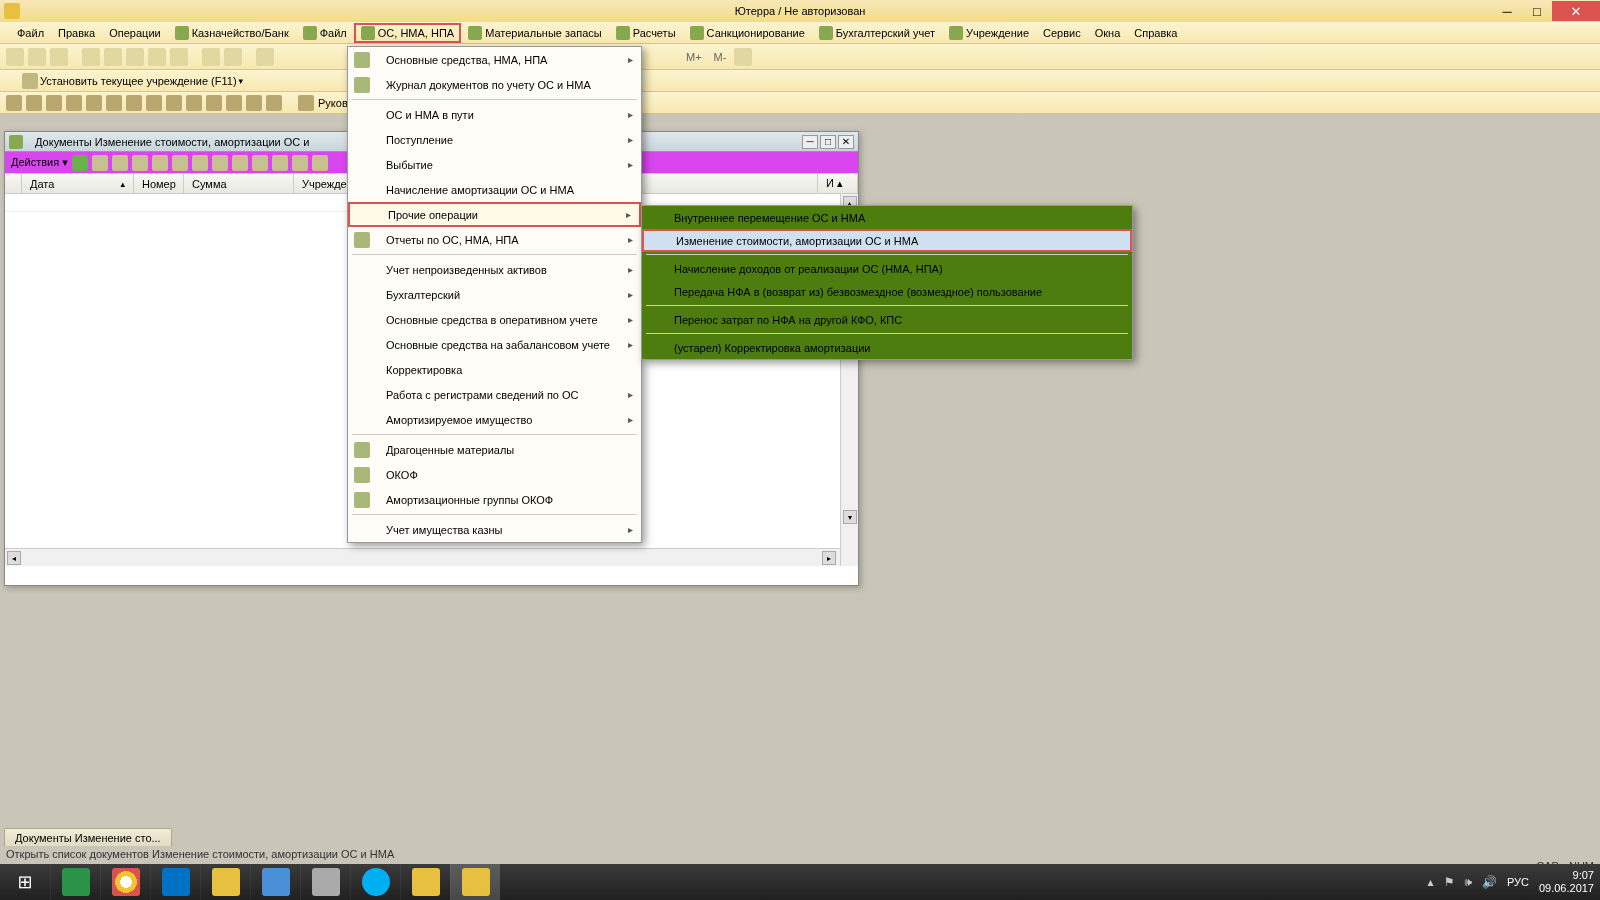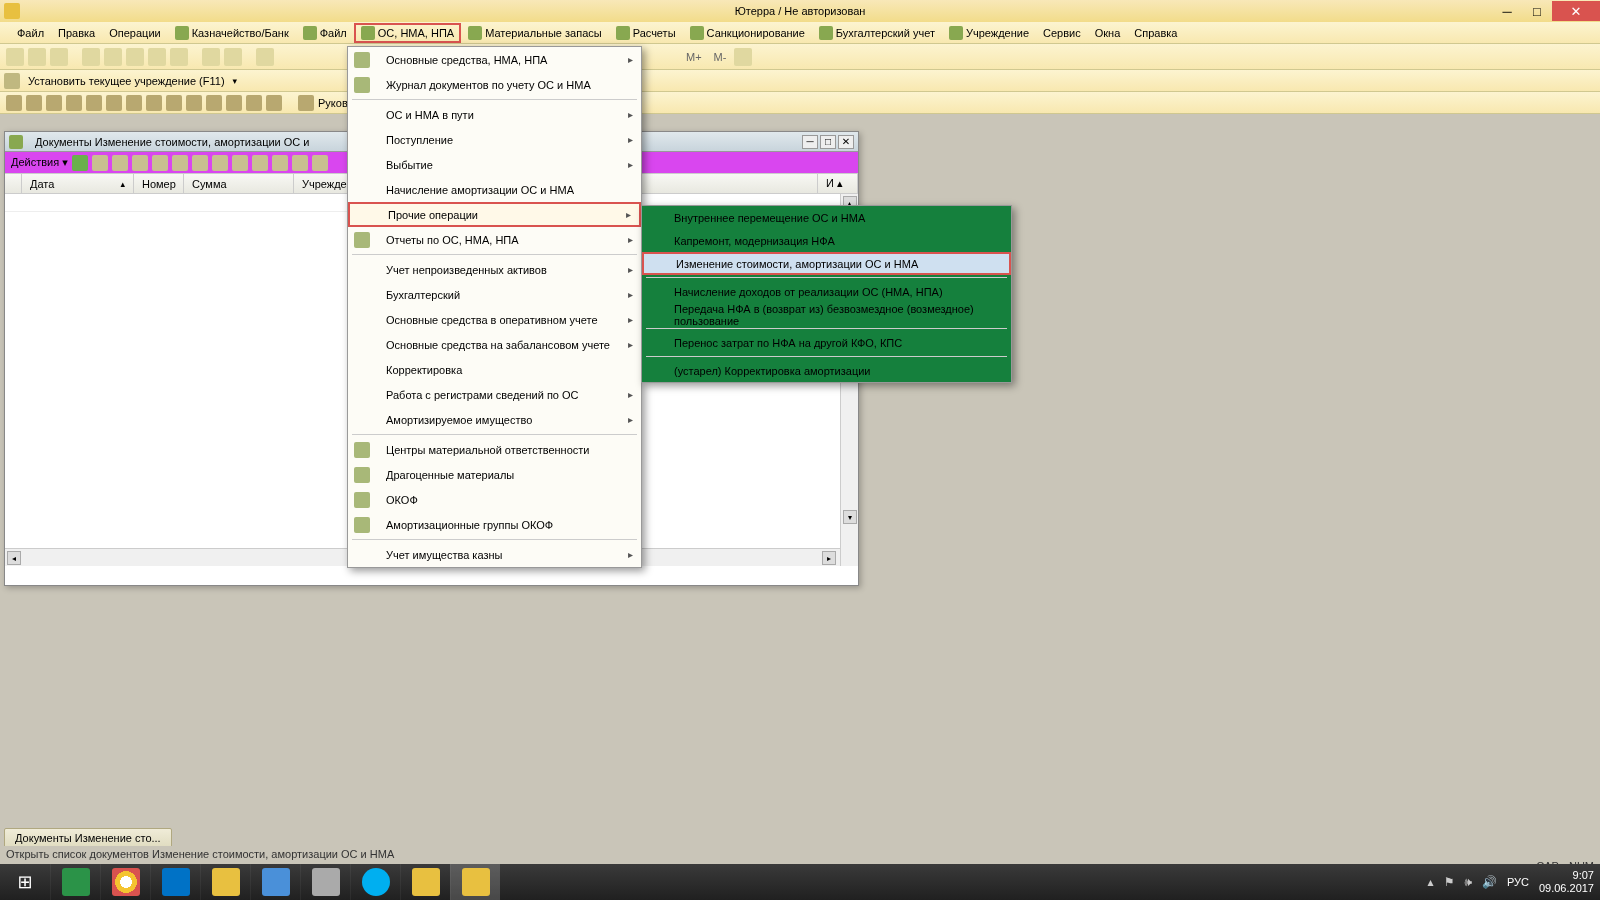--- a/index.html
+++ b/index.html
@@ -10,21 +10,21 @@
 .titlebar .winbtns { position: absolute; right: 0; display: flex; }
 .titlebar .winbtns div { width: 30px; height: 20px; display: flex; align-items: center; justify-content: center; color: #000; font-size: 13px; }
 .titlebar .winbtns .close { background: #d9534f; color: #fff; width: 48px; }
 .menubar { background: linear-gradient(#fcf4d0, #f8e8b0); height: 22px; display: flex; align-items: center; padding-left: 10px; gap: 0; border-bottom: 1px solid #d0c890; }
 .menubar .mitem { padding: 3px 7px; cursor: default; display: flex; align-items: center; gap: 3px; }
 .menubar .mitem .ic { width: 14px; height: 14px; background: #88a850; border-radius: 2px; }
 .menubar .mitem.hl { border: 2px solid #d9534f; padding: 1px 5px; }
 .toolbar { background: linear-gradient(#fcf4d0, #f8e8b0); height: 26px; display: flex; align-items: center; padding-left: 6px; gap: 4px; border-bottom: 1px solid #d0c890; }
 .toolbar .tbtn { width: 18px; height: 18px; background: #e0d8a0; border-radius: 2px; }
 .toolbar .mtxt { color: #666; margin: 0 4px; }
-.toolbar2 { background: linear-gradient(#fcf4d0, #f8e8b0); height: 22px; display: flex; align-items: center; padding-left: 4px; gap: 8px; border-bottom: 1px solid #d0c890; }
+.toolbar2 { background: linear-gradient(#fcf4d0, #f8e8b0); height: 22px; display: flex; align-items: center; padding-left: 22px; gap: 2px; border-bottom: 1px solid #d0c890; }
 .toolbar2 .ic { width: 16px; height: 16px; background: #c0b880; border-radius: 2px; }
 .toolbar3 { background: linear-gradient(#fcf4d0, #f8e8b0); height: 22px; display: flex; align-items: center; padding-left: 6px; gap: 4px; border-bottom: 1px solid #d0c890; }
 .toolbar3 .ic { width: 16px; height: 16px; background: #b8a870; border-radius: 2px; }
 .docwin { position: absolute; left: 4px; top: 131px; width: 855px; height: 455px; background: #fff; border: 1px solid #888; box-shadow: 2px 2px 6px rgba(0,0,0,0.25); }
 .docwin .dtitle { background: linear-gradient(#e0e8ec, #c8d4dc); height: 20px; display: flex; align-items: center; padding-left: 4px; gap: 12px; border-bottom: 1px solid #999; }
 .docwin .dtitle .dic { width: 14px; height: 14px; background: #88a850; border-radius: 2px; }
 .docwin .dtitle .dbtns { position: absolute; right: 4px; display: flex; gap: 2px; }
 .docwin .dtitle .dbtns span { width: 16px; height: 14px; display: flex; align-items: center; justify-content: center; border: 1px solid #999; background: #eee; font-size: 10px; }
 .docwin .dtool { background: #d946ef; height: 22px; display: flex; align-items: center; padding-left: 6px; gap: 4px; border-bottom: 1px solid #ccc; }
 .docwin .dtool .ic { width: 16px; height: 16px; background: #c8c090; border-radius: 2px; }
@@ -37,21 +37,21 @@
 .docwin .dscroll .sb.bot { position: absolute; bottom: 40px; left: 2px; }
 .docwin .hscroll { position: absolute; bottom: 0; left: 0; right: 18px; height: 18px; background: #f0f0f0; border-top: 1px solid #ccc; }
 .docwin .hscroll .sb { width: 14px; height: 14px; background: #ddd; border: 1px solid #aaa; display: inline-flex; align-items: center; justify-content: center; font-size: 8px; margin: 2px; }
 .docwin .hscroll .sb.rt { position: absolute; right: 2px; }
 .dropdown { position: absolute; left: 347px; top: 46px; width: 295px; background: #fdfcf6; border: 1px solid #999; box-shadow: 3px 3px 8px rgba(0,0,0,0.4); z-index: 100; }
 .dropdown .item { height: 25px; display: flex; align-items: center; padding-left: 38px; position: relative; cursor: default; }
 .dropdown .item.hl2 { border: 2px solid #d9534f; height: 25px; background: #fff9e8; }
 .dropdown .item .iic { position: absolute; left: 6px; width: 16px; height: 16px; background: #a8b878; border-radius: 2px; }
 .dropdown .item .sub { position: absolute; right: 8px; font-size: 10px; color: #555; }
 .dropdown .sep { height: 1px; background: #ccc; margin: 2px 4px; }
-.submenu { position: absolute; left: 641px; top: 205px; width: 371px; background: #15803d; border: 1px solid #999; box-shadow: 3px 3px 8px rgba(0,0,0,0.4); z-index: 101; }
+.submenu { position: absolute; left: 641px; top: 205px; width: 492px; background: #4d7c0f; border: 1px solid #999; box-shadow: 3px 3px 8px rgba(0,0,0,0.4); z-index: 101; }
 .submenu .item { height: 23px; display: flex; align-items: center; padding-left: 32px; cursor: default; }
 .submenu .item.sel { background: #cfe0f0; }
 .submenu .item.hl2 { border: 2px solid #d9534f; height: 23px; }
 .submenu .sep { height: 1px; background: #ccc; margin: 2px 4px; }
 .taskbaritem { position: absolute; left: 4px; bottom: 52px; background: linear-gradient(#f0ecd8, #e0dcc0); border: 1px solid #b0a880; padding: 3px 10px; border-radius: 2px; }
 .statusbar { position: absolute; left: 0; bottom: 36px; right: 0; height: 18px; background: #c9c5b8; padding: 2px 6px; color: #333; }
 .statusbar .right { position: absolute; right: 6px; display: flex; gap: 10px; }
 .wintaskbar { position: absolute; left: 0; bottom: 0; right: 0; height: 36px; background: linear-gradient(#3a3a3a, #202020); display: flex; align-items: center; }
 .wintaskbar .start { width: 50px; height: 36px; display: flex; align-items: center; justify-content: center; color: #fff; font-size: 18px; }
 .wintaskbar .tbic { width: 50px; height: 36px; display: flex; align-items: center; justify-content: center; border-left: 1px solid rgba(255,255,255,0.05); }
@@ -292,47 +292,40 @@
       <span>Работа с регистрами сведений по ОС</span>
       <span class="sub">▸</span>
     </div>
   <div class="item">
       <span>Амортизируемое имущество</span>
       <span class="sub">▸</span>
     </div>
   <div class="sep"></div>
   <div class="item">
       <div class="iic"></div>
-      <span>Центры материальной ответственности</span>
-    </div>
-  <div class="item">
-      <div class="iic"></div>
       <span>Драгоценные материалы</span>
     </div>
   <div class="item">
       <div class="iic"></div>
       <span>ОКОФ</span>
     </div>
   <div class="item">
       <div class="iic"></div>
       <span>Амортизационные группы ОКОФ</span>
     </div>
   <div class="sep"></div>
   <div class="item">
       <span>Учет имущества казны</span>
       <span class="sub">▸</span>
     </div>
 </div>
 
 <div class="submenu">
   <div class="item">
       <span>Внутреннее перемещение ОС и НМА</span>
-    </div>
-  <div class="item">
-      <span>Капремонт, модернизация НФА</span>
     </div>
   <div class="item sel hl2">
       <span>Изменение стоимости, амортизации ОС и НМА</span>
     </div>
   <div class="sep"></div>
   <div class="item">
       <span>Начисление доходов от реализации ОС (НМА, НПА)</span>
     </div>
   <div class="item">
       <span>Передача НФА в (возврат из) безвозмездное (возмездное) пользование</span>

